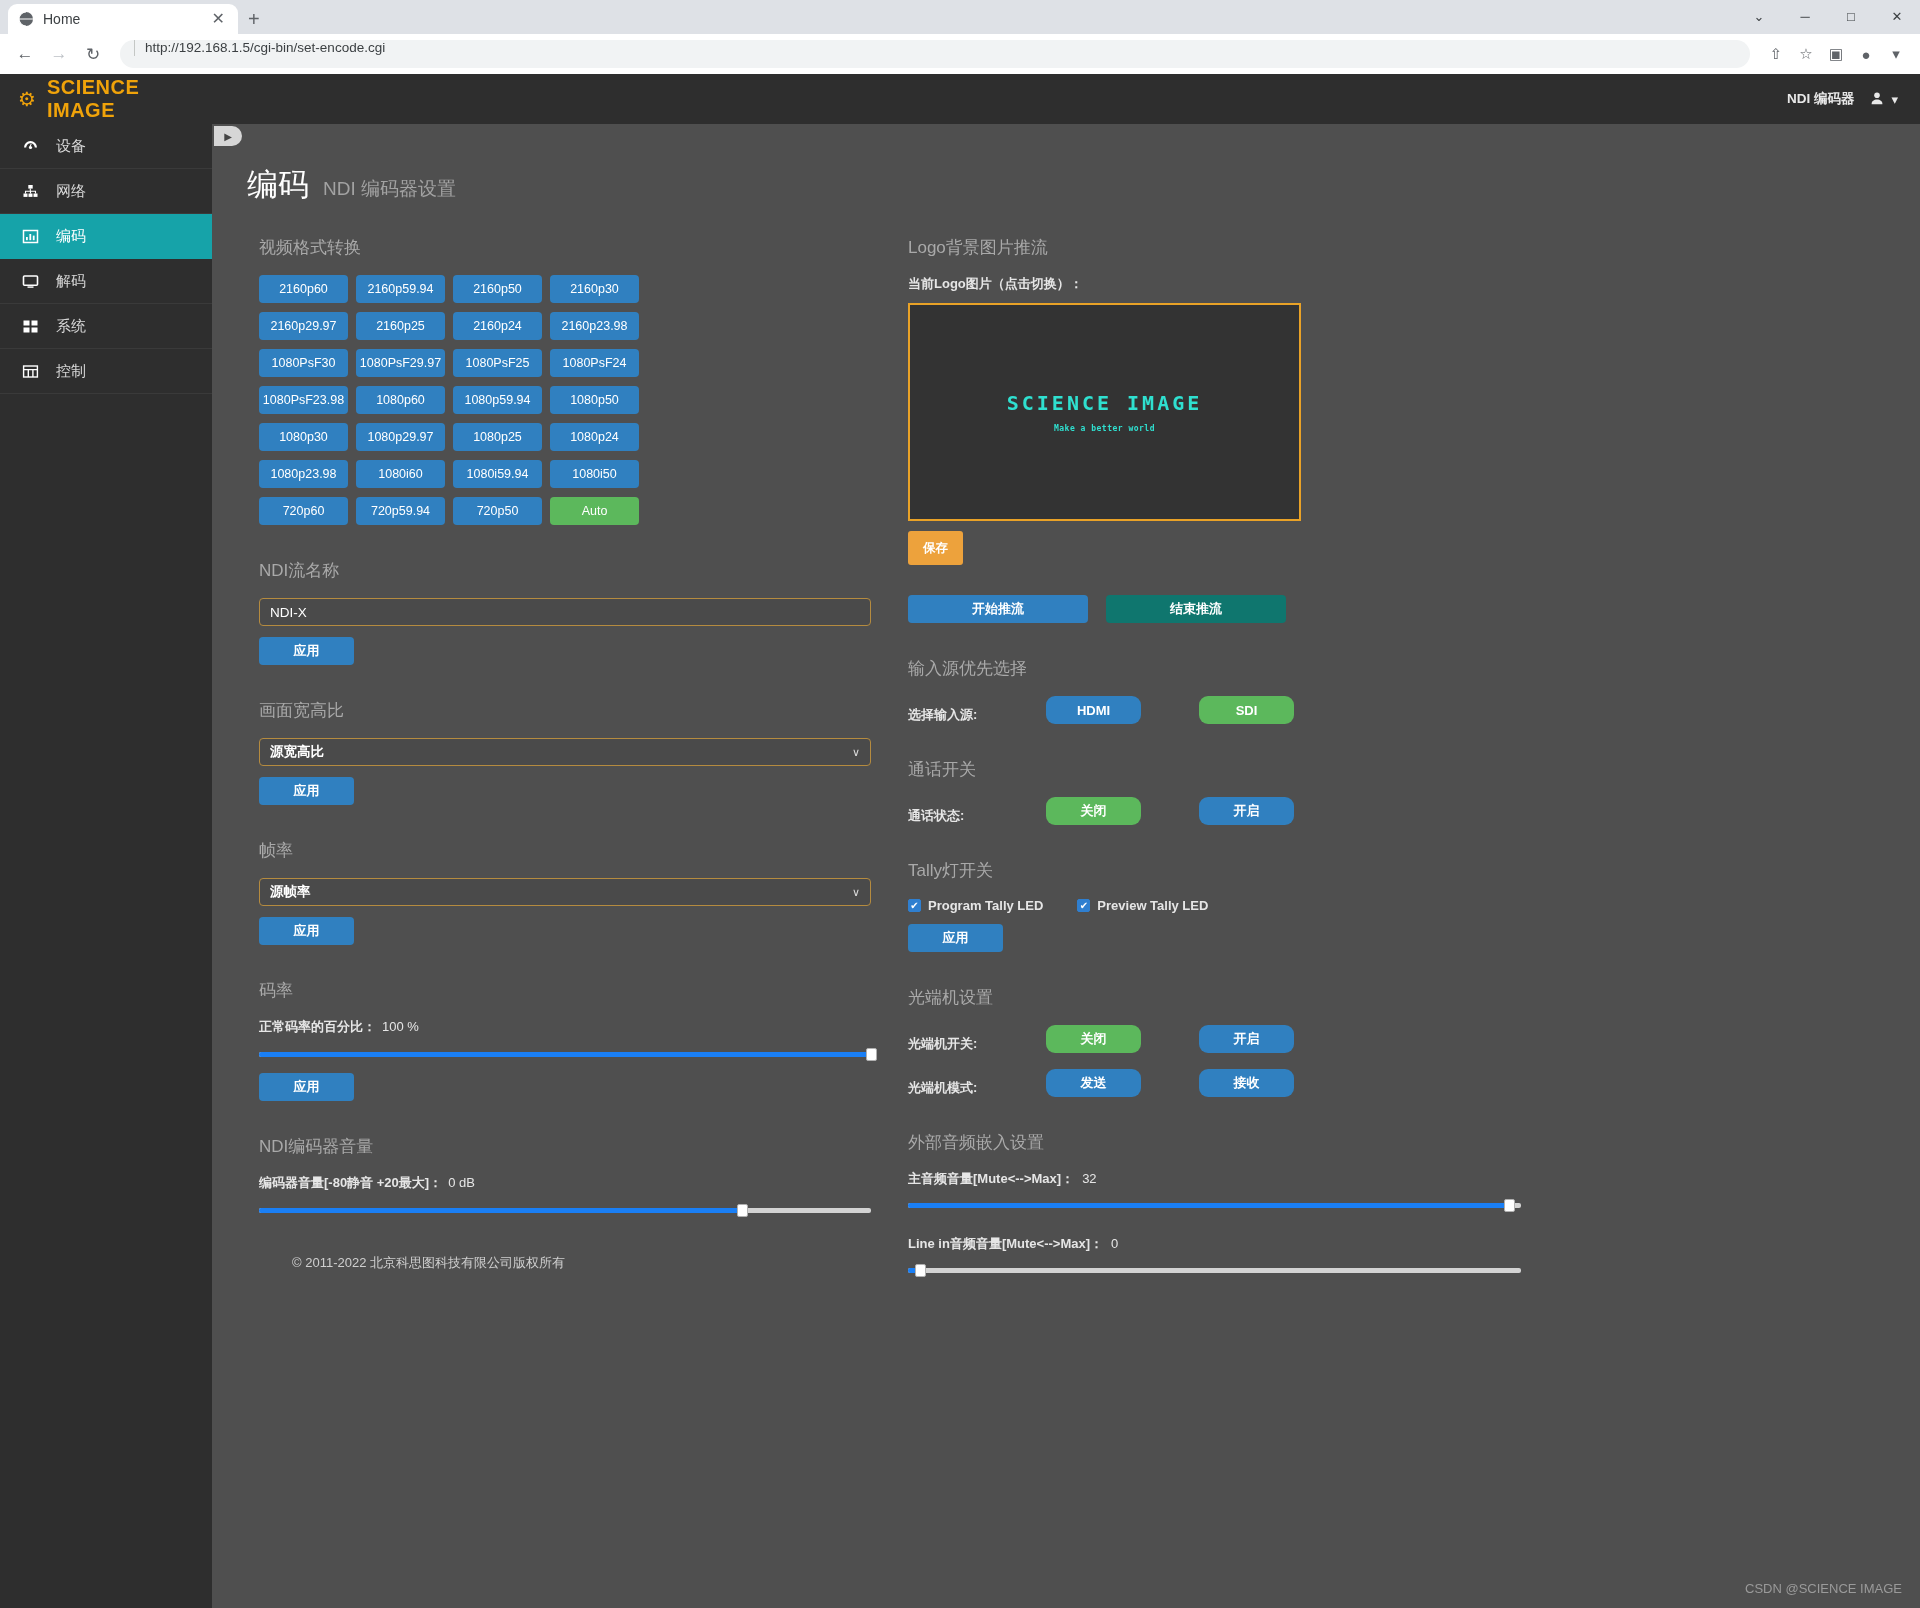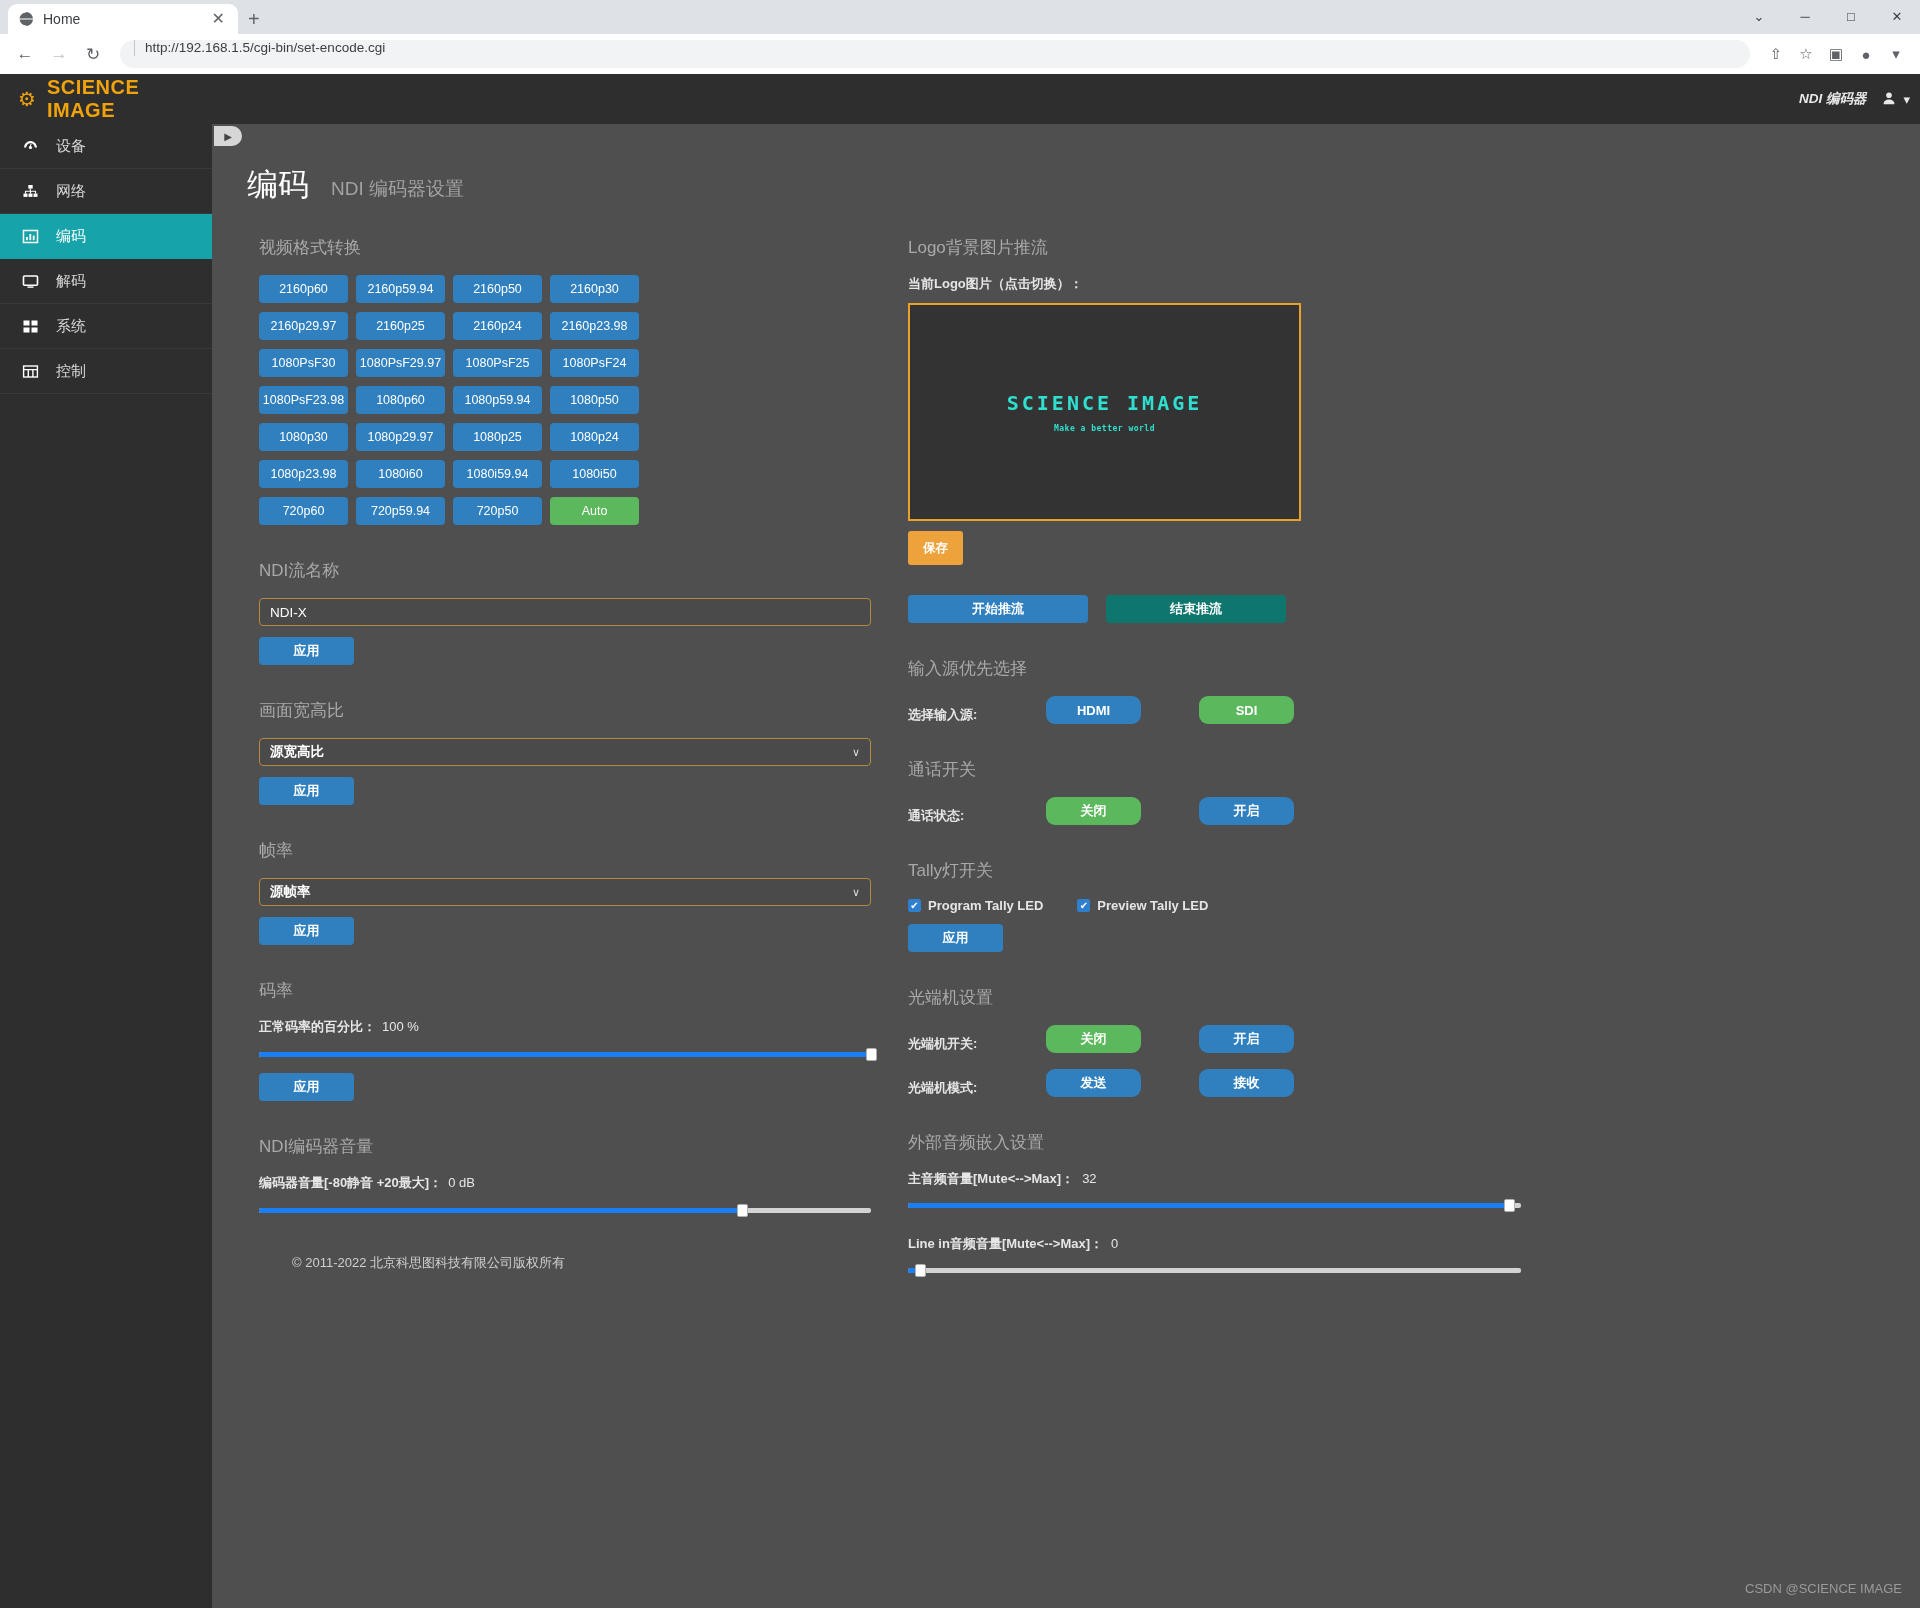--- a/index.html
+++ b/index.html
@@ -45,34 +45,34 @@
   .nav-item {
     height: 45px; display: flex; align-items: center; gap: 16px; padding: 0 20px;
     color: #d8d8d8; font-size: 15px; border-bottom: 1px solid #3a3a3a; cursor: pointer;
   }
   .nav-item.active { background: #16a3a9; color: #fff; border-bottom-color: #16a3a9; }
   .nav-icon { width: 20px; display: flex; align-items: center; justify-content: center; }
   .nav-icon svg { display: block; }
 
   
   .right-pane { flex: 1; display: flex; flex-direction: column; min-width: 0; }
-  .topbar { height: 50px; background: #2e2e2e; display: flex; align-items: center; justify-content: flex-end; padding-right: 10px; gap: 16px; font-style: italic; }
+  .topbar { height: 50px; background: #2e2e2e; display: flex; align-items: center; justify-content: flex-end; padding-right: 22px; gap: 16px; }
   .topbar-label { color: #e8e8e8; font-size: 13.5px; font-weight: bold; }
   .user-box { display: flex; align-items: center; gap: 7px; color: #e8e8e8; font-size: 13px; cursor: pointer; }
 
   .content { flex: 1; background: #4f4f4f; position: relative; overflow: hidden; }
   .toggle-tab {
     position: absolute; left: 2px; top: 2px; width: 28px; height: 20px; background: #d6d6d6;
     border-radius: 0 12px 12px 0; display: flex; align-items: center; justify-content: center;
     font-size: 10px; color: #444; cursor: pointer;
   }
 
   .page-head { padding: 40px 0 0 35px; display: flex; align-items: baseline; gap: 14px; }
   .page-title { font-size: 31px; color: #fff; font-weight: normal; }
-  .page-sub { font-size: 19px; color: #a2a2a2; margin-left: 8px; }
+  .page-sub { font-size: 19px; color: #a2a2a2; }
 
   .columns { display: flex; padding: 30px 0 0 0; }
   .col-left { width: 672px; flex: 0 0 672px; padding-left: 47px; }
   .col-right { flex: 1; padding-left: 24px; padding-right: 40px; }
 
   .section-title { color: #a9a9a9; font-size: 17px; margin-bottom: 16px; font-weight: normal; }
   .sec-gap { margin-top: 34px; }
 
   
   .fmt-grid { display: grid; grid-template-columns: repeat(4, 89px); gap: 9px 8px; }

